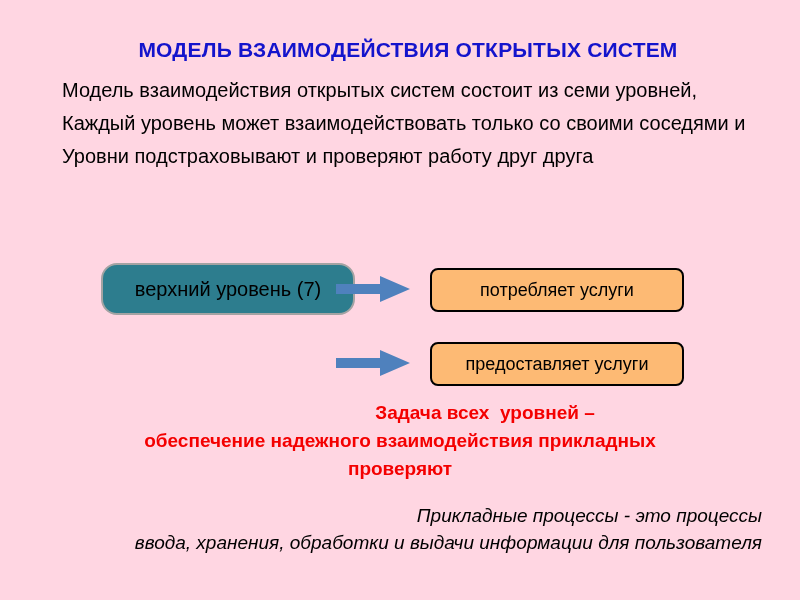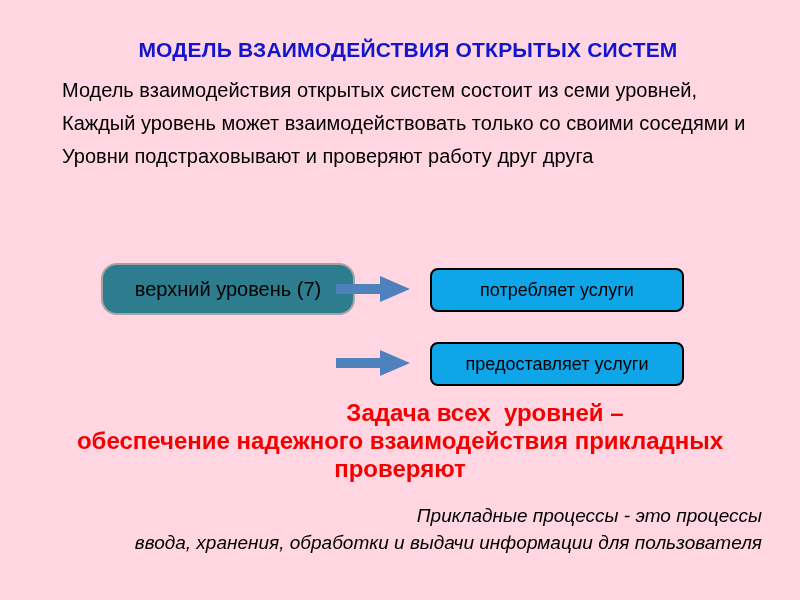--- a/index.html
+++ b/index.html
@@ -48,41 +48,41 @@
     border-radius: 16px;
     display: flex; align-items: center; justify-content: center;
     color: #000000;
     font-size: 20px;
     margin-left: 33px;
   }
   .service-box {
     position: absolute;
     left: 430px; top: 5px;
     width: 250px; height: 40px;
-    background: #0ea5e9;
+    background: #fdba74;
     border: 2px solid #000000;
     border-radius: 8px;
     display: flex; align-items: center; justify-content: center;
     color: #000000;
     font-size: 18px;
   }
   .arrow {
     position: absolute;
     left: 336px; top: 13px;
     width: 74px; height: 26px;
   }
   .arrow polygon { fill: #4F81BD; }
   .task {
     position: absolute;
     top: 399px; left: 0;
     width: 100%;
     text-align: center;
     color: #F40000;
     font-weight: bold;
-    font-size: 24px;
+    font-size: 19px;
     line-height: 28px;
   }
   .task-line { white-space: pre-wrap; }
   .task-line.shift { transform: translateX(85px); }
   .footer {
     position: absolute;
     top: 502px; right: 38px;
     width: 700px;
     text-align: right;
     color: #000000;

